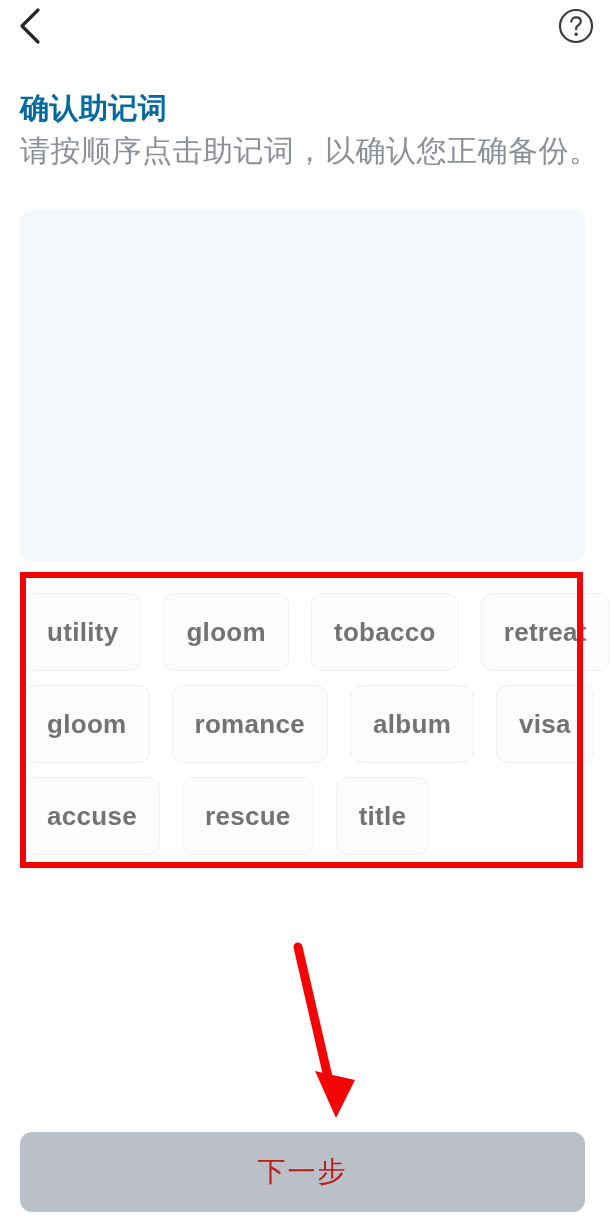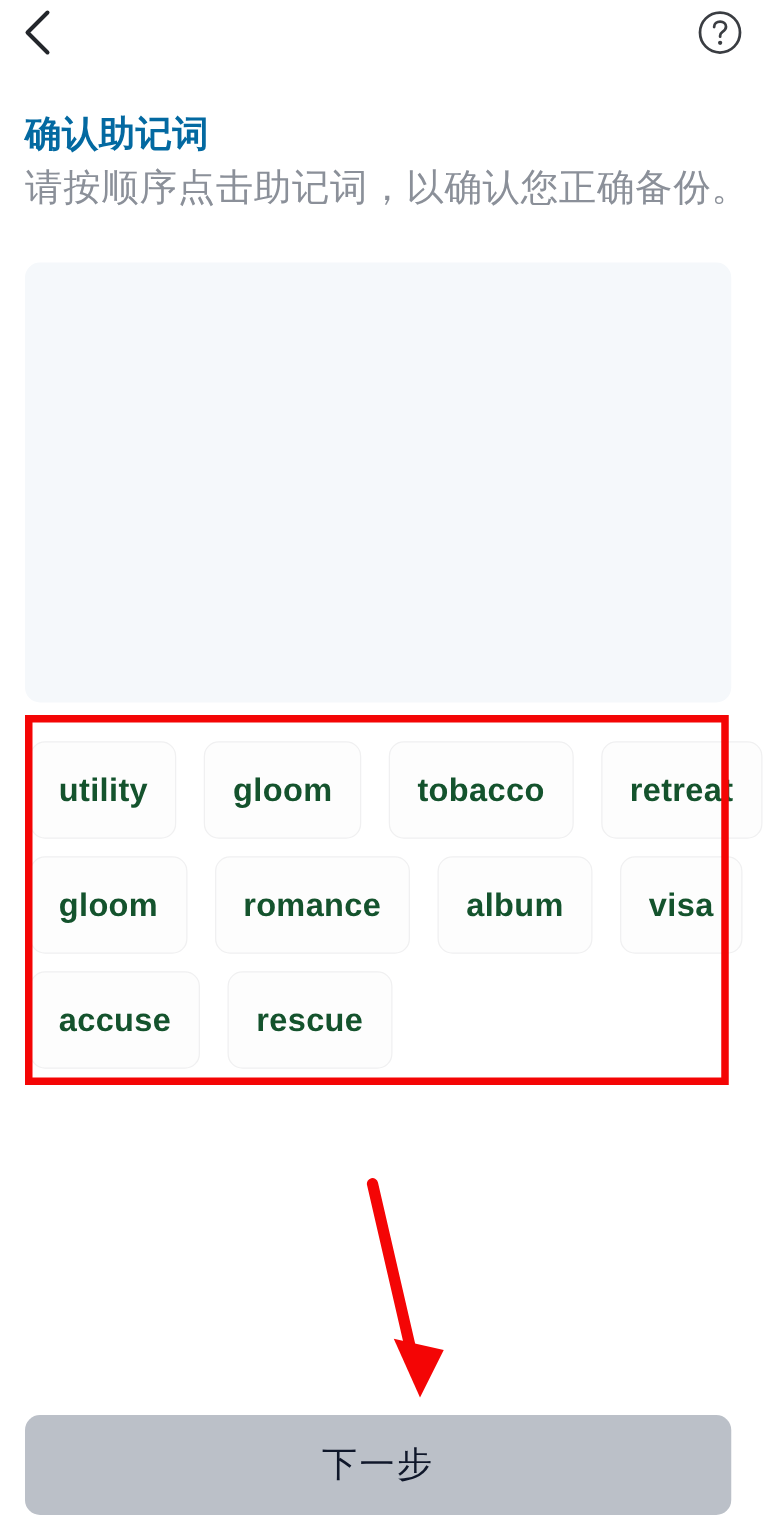--- a/index.html
+++ b/index.html
@@ -103,21 +103,21 @@
     border-radius: 12px;
     height: 78px;
     display: flex;
     align-items: center;
     justify-content: center;
     padding: 0 22px;
     margin-right: 22px;
     box-sizing: border-box;
     font-size: 26px;
     font-weight: bold;
-    color: #14532d;
+    color: #737373;
     letter-spacing: 0.3px;
     cursor: pointer;
     white-space: nowrap;
   }
 
   
   .anno-rect {
     position: absolute;
     left: 20px;
     top: 572px;
@@ -146,21 +146,21 @@
     width: 565px;
     height: 80px;
     background: #bbc0c8;
     border-radius: 12px;
     border: none;
     display: flex;
     align-items: center;
     justify-content: center;
     font-family: "Liberation Sans", "DejaVu Sans", sans-serif;
     font-size: 28px;
-    color: #0f172a;
+    color: #b91c1c;
     letter-spacing: 2px;
     cursor: pointer;
   }
 </style>
 </head>
 <body>
 
 <div class="topbar">
 
   <div class="back-btn">
@@ -201,20 +201,21 @@
   <div class="word-row">
     <div class="chip">gloom</div>
     <div class="chip">romance</div>
     <div class="chip">album</div>
     <div class="chip">visa</div>
   </div>
 
   <div class="word-row">
     <div class="chip">accuse</div>
     <div class="chip">rescue</div>
+    <div class="chip">title</div>
   </div>
 
 </div>
 
 <div class="anno-rect"></div>
 
 <div class="anno-arrow">
   <svg width="120" height="200" viewBox="0 0 120 200" fill="none">
     <path d="M28 17 L61 160" stroke="#f40505" stroke-width="9" stroke-linecap="round"></path>
     <path d="M66 188 L45 141 L85 150 Z" fill="#f40505"></path>

